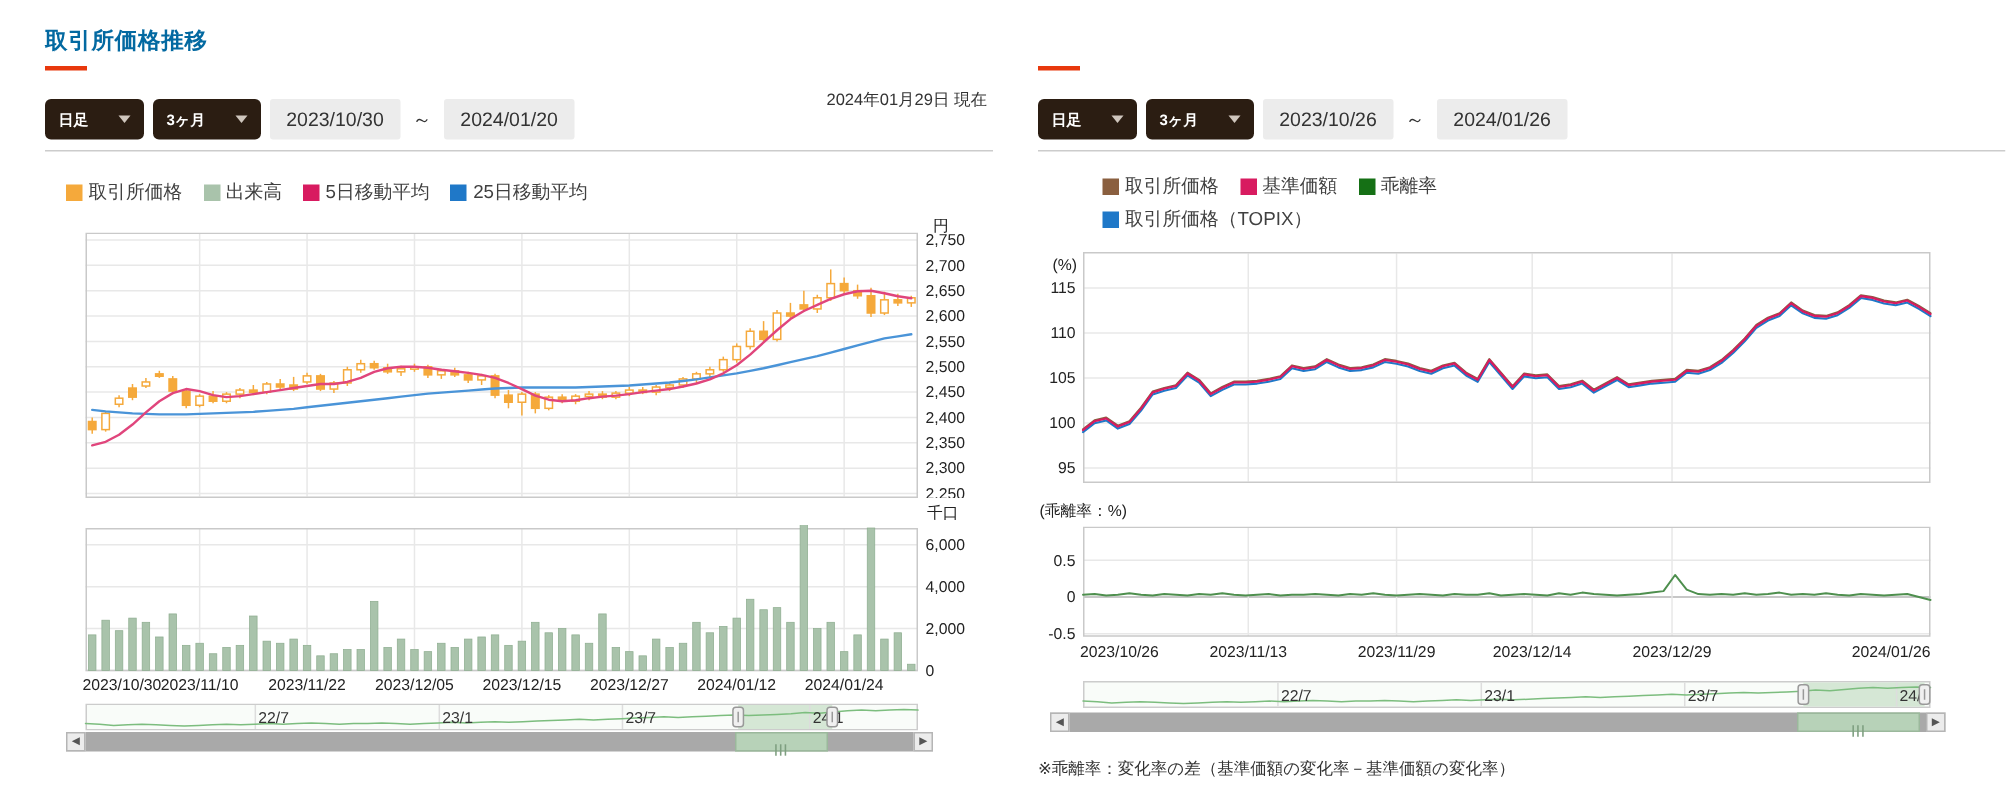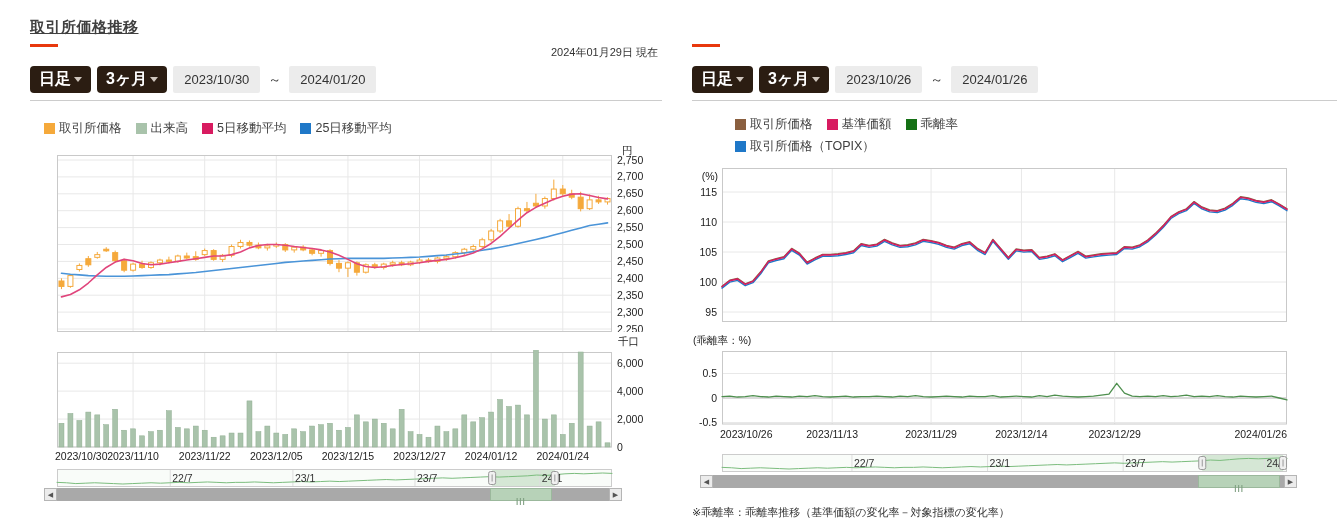--- a/index.html
+++ b/index.html
@@ -1,32 +1,32 @@
 <!DOCTYPE html>
 <html><head>
 <meta charset="utf-8">
 <style>
   * { margin:0; padding:0; box-sizing:border-box; }
   body { background:#fff; font-family:"Liberation Sans","DejaVu Sans",sans-serif; }
   #canvas { position:relative; width:1337px; height:524px; background:#fff; overflow:hidden; }
   .panel { position:absolute; top:18px; }
   #panel-left { left:30px; width:632px; height:500px; }
   #panel-right { left:692px; width:645px; height:500px; }
-  .panel-title { font-size:15px; font-weight:bold; color:#404040; letter-spacing:0.5px;text-decoration:underline; }
+  .panel-title { font-size:15px; font-weight:bold; color:#0369a1; letter-spacing:0.5px; }
   .title-underline { position:absolute; top:26px; left:0; width:28px; height:3px; background:#e8380d; }
   .controls { position:absolute; top:48px; left:0; height:27px; display:flex; align-items:center; gap:6px; }
-  .dd-btn { display:inline-flex; align-items:center; gap:3px; background:#2b1d12; color:#fff;
-            border:none; border-radius:4px; font-size:16px; font-weight:bold; padding:5px 9px;
+  .dd-btn { display:inline-flex; align-items:center; gap:20px; background:#2b1d12; color:#fff;
+            border:none; border-radius:4px; font-size:10px; font-weight:bold; padding:5px 9px;
             height:27px; cursor:pointer; font-family:inherit; }
   .caret { width:0; height:0; border-left:4px solid transparent; border-right:4px solid transparent;
            border-top:5px solid #cfc6bd; display:inline-block; }
   .datebox { background:#ececec; color:#333; font-size:13px; padding:5px 11px; height:27px;
              display:inline-flex; align-items:center; border-radius:2px; }
   .tilde { color:#333; font-size:13px; margin:0 2px; }
-  .status { position:absolute; top:27px; right:4px; text-align:right; color:#333; font-size:11px; line-height:15px; }
+  .status { position:absolute; top:42px; right:4px; text-align:right; color:#333; font-size:11px; line-height:15px; }
   .status .l2 { font-weight:bold; }
   .sep { position:absolute; top:82px; left:0; right:0; height:0; border-top:1px solid #ccc; }
   .legend { position:absolute; display:flex; flex-wrap:wrap; column-gap:14px; row-gap:5px;
             font-size:12.5px; color:#404040; align-items:center; }
   #panel-left .legend { top:102px; left:14px; }
   #panel-right .legend { top:98px; left:43px; width:280px; }
   .legend-item { display:inline-flex; align-items:center; gap:4px; }
   .swatch { width:11px; height:11px; display:inline-block; }
   .unit-label { position:absolute; font-size:10.5px; color:#222; }
   .chartbox { position:absolute; left:0; }
@@ -457,15 +457,15 @@
           <line x1="510.25" y1="5.5" x2="510.25" y2="12.5" stroke="#999"></line>
           <rect x="587.545" y="2.5" width="7" height="13" rx="2" fill="#f0f0f0" stroke="#999"></rect>
           <line x1="591.045" y1="5.5" x2="591.045" y2="12.5" stroke="#999"></line>
         </svg></div>
     <div class="scrollbar" id="sb-right" style="top:457px; left:8px; width:597px;">
         <div class="sb-arrow" style="left:0;">◀</div>
         <div class="sb-arrow" style="right:0;">▶</div>
         <div class="sb-thumb" style="left:498.34999999999997px;width:81.653px;"><span class="sb-grip">|||</span></div>
       </div>
 
-    <div class="footnote">※乖離率：乖離率推移（基準価額の変化率－対象指標の変化率）</div>
+    <div class="footnote">※乖離率：変化率の差（基準価額の変化率－基準価額の変化率）</div>
   </section>
 </div>
 
 </body></html>

